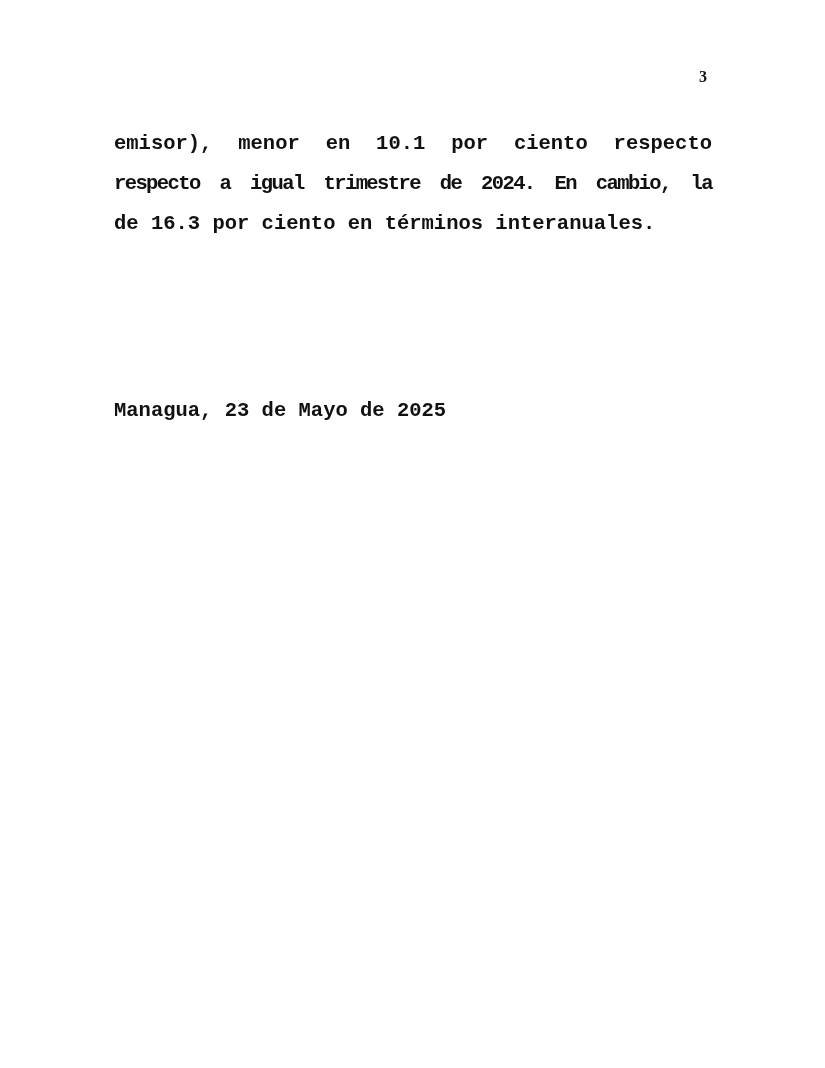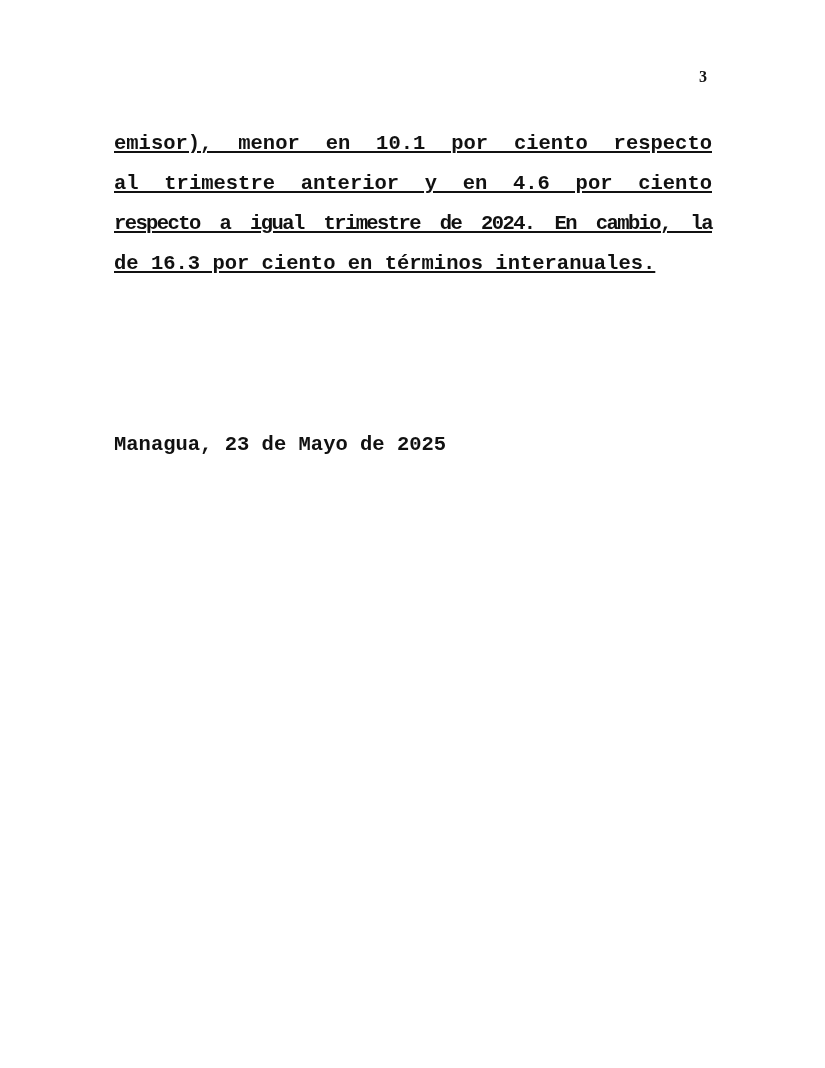--- a/index.html
+++ b/index.html
@@ -7,36 +7,35 @@
     .page-number {
       position: absolute; left: 699px; top: 68px;
       font-family: "Liberation Serif", serif; font-weight: bold; font-size: 16px;
       color: #111;
     }
     .body-text {
       position: absolute; left: 114px; top: 124px; width: 598px;
       font-family: "Liberation Mono", monospace; font-weight: bold; font-size: 20.5px;
       line-height: 40px; color: #111;
     }
-    .line { display: block; white-space: nowrap; text-align: justify; text-align-last: justify; height: 40px; text-decoration: underline; }
+    .line { display: block; white-space: nowrap; text-align: justify; text-align-last: justify; height: 40px; }
     .line.last { text-align-last: left; }
     .condensed { letter-spacing: -1.6px; }
     .signature {
-      position: absolute; left: 114px; top: 425px;
+      position: absolute; left: 114px; top: 391px;
       font-family: "Liberation Mono", monospace; font-weight: bold; font-size: 20.5px;
       line-height: 40px; color: #111; white-space: nowrap; text-align: right;
     }
   </style>
 </head>
 <body>
 
 <div>
   <div class="page-number">3</div>
 
   <div class="body-text">
     <span class="line">emisor), menor en 10.1 por ciento respecto</span>
-    <span class="line">al trimestre anterior y en 4.6 por ciento</span>
     <span class="line condensed">respecto a igual trimestre de 2024. En cambio, la</span>
     <span class="line last">de 16.3 por ciento en términos interanuales.</span>
   </div>
 
   <div class="signature">Managua, 23 de Mayo de 2025</div>
 </div>
 
 </body></html>

